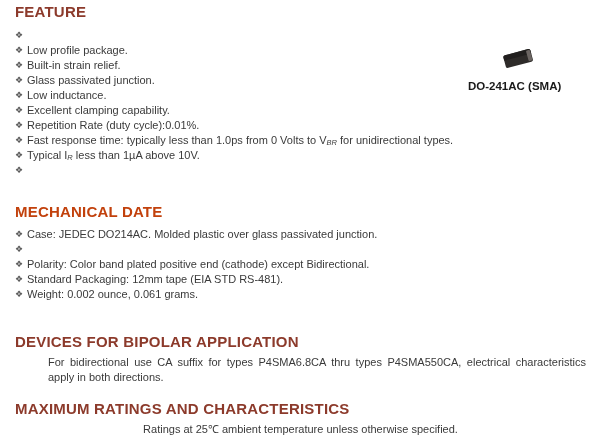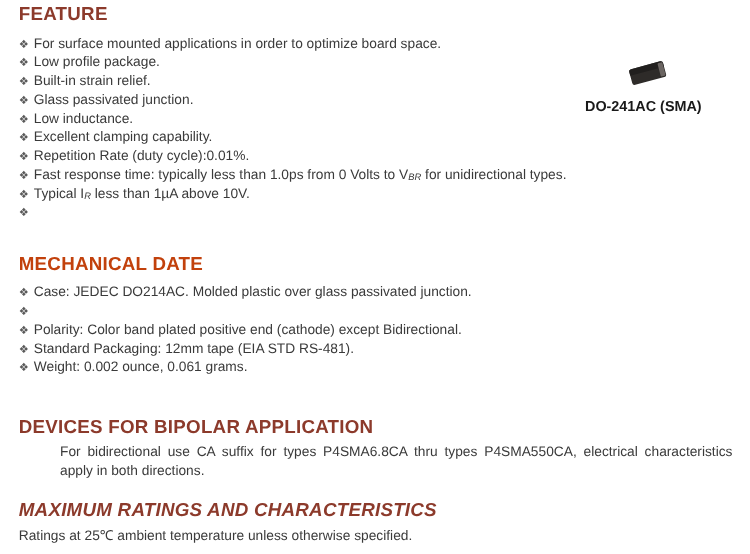--- a/index.html
+++ b/index.html
@@ -56,20 +56,21 @@
     vertical-align: -1px;
     font-style: italic;
   }
   .para {
     position: absolute;
     left: 15px;
     right: 14px;
     font-size: 11px;
     line-height: 15px;
     color: #3a3a3a;
+    text-align: center;
   }
   .para.justified {
     text-align: justify;
     text-justify: inter-word;
     margin-left: 33px;
   }
   .package-figure {
     position: absolute;
     left: 468px;
     top: 42px;
@@ -88,21 +89,20 @@
 </style>
 </head>
 <body>
 
 <div class="page">
 
   <h2 class="section-title" style="top: 3px; color: rgb(140, 58, 43);">FEATURE</h2>
   <div class="bullet-list" style="top: 28px;">
       <div class="bullet-row">
         <span class="bullet-icon">❖</span>
-        <span class="bullet-text">For surface mounted applications in order to optimize board space.</span>
       </div>
       <div class="bullet-row">
         <span class="bullet-icon">❖</span>
         <span class="bullet-text">Low profile package.</span>
       </div>
       <div class="bullet-row">
         <span class="bullet-icon">❖</span>
         <span class="bullet-text">Built-in strain relief.</span>
       </div>
       <div class="bullet-row">
@@ -164,16 +164,16 @@
       </div>
       <div class="bullet-row">
         <span class="bullet-icon">❖</span>
         <span class="bullet-text">Weight: 0.002 ounce, 0.061 grams.</span>
       </div>
     </div>
 
   <h2 class="section-title" style="top: 333px; color: rgb(140, 58, 43);">DEVICES FOR BIPOLAR APPLICATION</h2>
   <div class="para justified" style="top: 355px;">For bidirectional use CA suffix for types P4SMA6.8CA thru types P4SMA550CA, electrical characteristics apply in both directions.</div>
 
-  <h2 class="section-title" style="top: 400px; color: rgb(140, 58, 43); font-style: italic;">MAXIMUM RATINGS AND CHARACTERISTICS</h2>
+  <h2 class="section-title" style="top: 400px; color: rgb(140, 58, 43);">MAXIMUM RATINGS AND CHARACTERISTICS</h2>
   <div class="para" style="top: 422px;">Ratings at 25℃ ambient temperature unless otherwise specified.</div>
 
 </div>
 
 </body></html>

